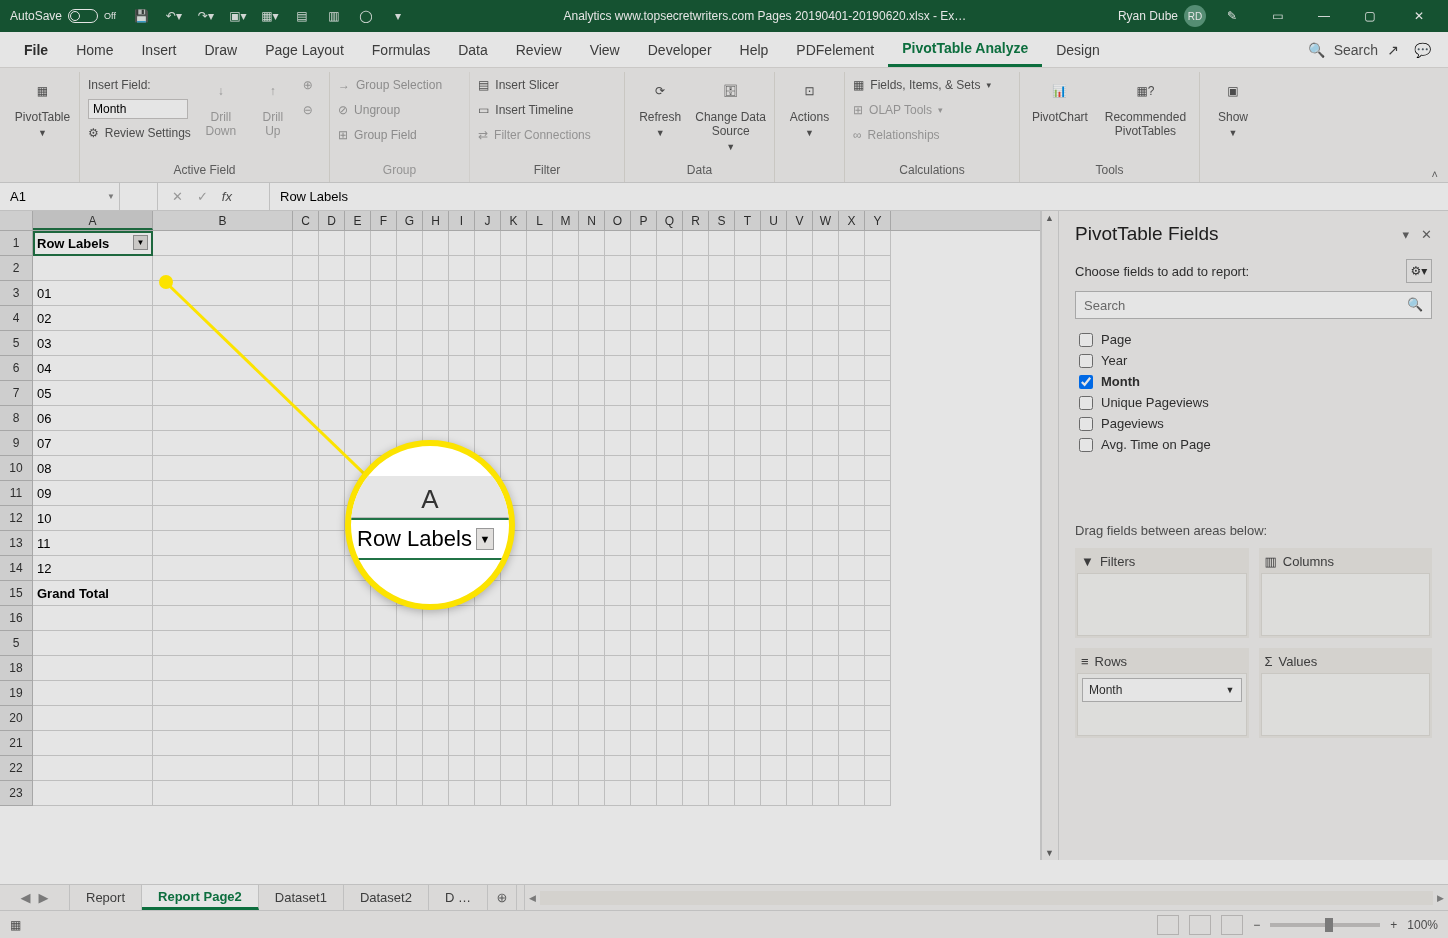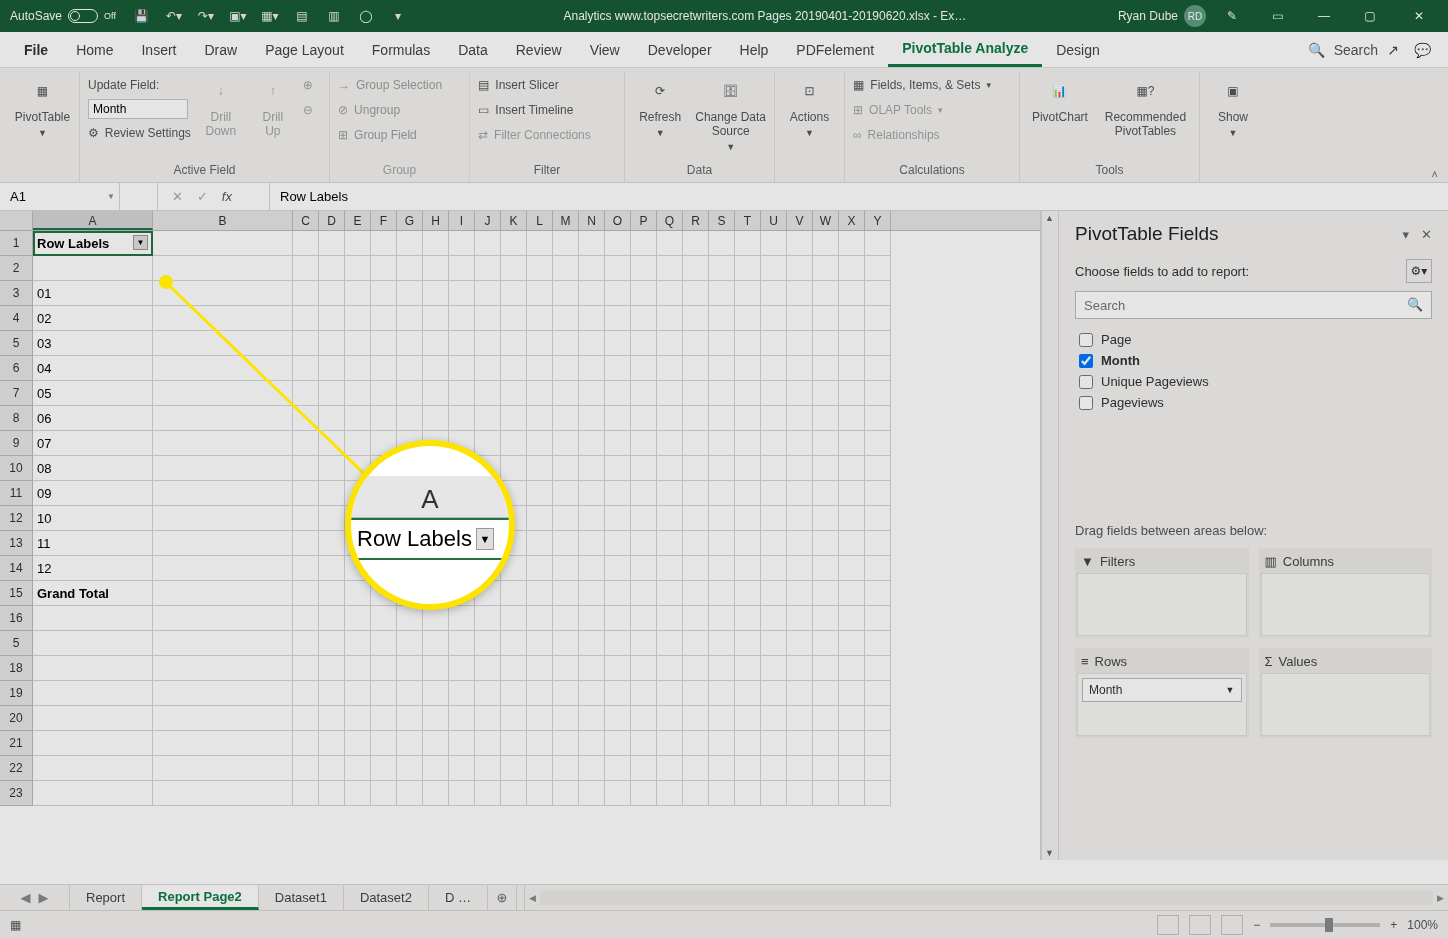--- a/index.html
+++ b/index.html
@@ -163,21 +163,21 @@
         <span class="text">PivotTable</span>
         <span style="font-size:9px">▼</span>
       </div>
     </div>
     <div class="label"></div>
   </div>
 
   <div class="rgroup" style="width:250px">
     <div class="body">
       <div class="stack">
-        <div class="row">Update Field:</div>
+        <div class="row">Insert Field:</div>
         <input class="box" value="Month" style="">
         <div class="row">
             <span>⚙</span>
             <span>Review Settings</span>
           </div>
       </div>
       <div class="bigbtn" style="width:44px;opacity:.5">
         <span class="ico">↓</span>
         <span class="text" style="white-space:pre">Drill
 Down</span>
@@ -997,30 +997,38 @@
     <div class="searchbox">
       <input placeholder="Search" style="">
       <span class="mag">🔍</span>
     </div>
     <div class="flist" id="flist-host">
         <div class="fi">
           <input type="checkbox" style="">
           <span>Page</span>
         </div>
         <div class="fi">
+          <input type="checkbox" style="">
+          <span>Year</span>
+        </div>
+        <div class="fi">
           <input type="checkbox" checked="" style="">
           <span class="bold">Month</span>
         </div>
         <div class="fi">
           <input type="checkbox" style="">
           <span>Unique Pageviews</span>
         </div>
         <div class="fi">
           <input type="checkbox" style="">
           <span>Pageviews</span>
+        </div>
+        <div class="fi">
+          <input type="checkbox" style="">
+          <span>Avg. Time on Page</span>
         </div>
       </div>
     <div class="drag-note">Drag fields between areas below:</div>
     <div class="areas">
       <div class="area">
         <div class="ahead">
             <span>▼</span>
             <span>Filters</span>
           </div>
         <div class="abody"></div>

